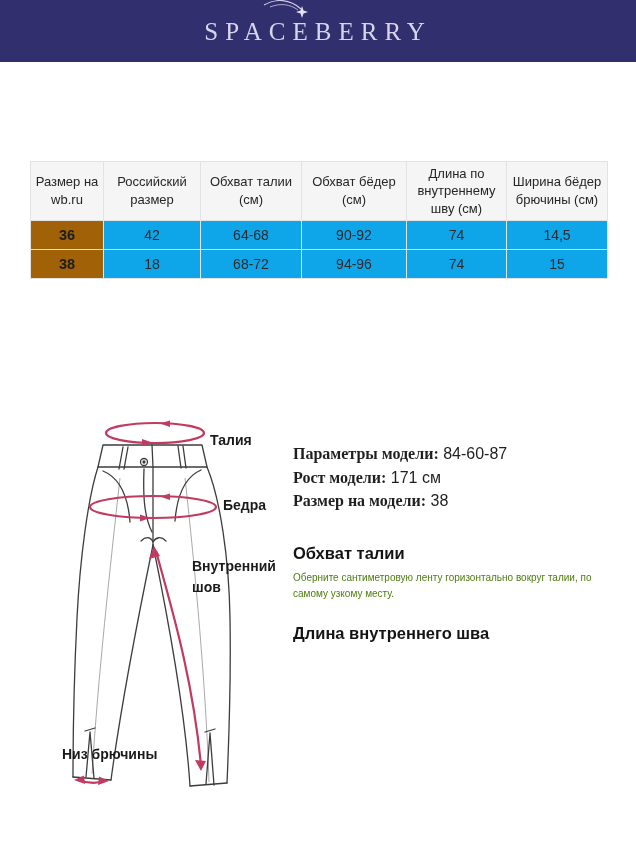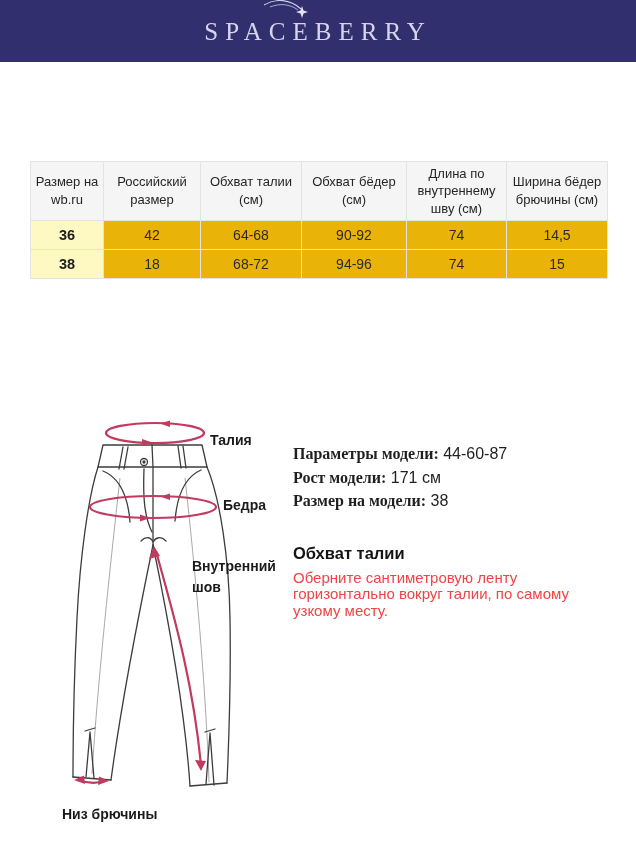--- a/index.html
+++ b/index.html
@@ -23,41 +23,41 @@
     border-collapse:collapse;table-layout:fixed;
   }
   .size-table th,.size-table td{
     border:1px solid #e3e3e3;text-align:center;vertical-align:middle;
   }
   .size-table th{
     background:#f5f5f5;font-weight:400;font-size:13px;color:#262626;
     line-height:1.35;height:54px;padding:2px 4px;
   }
   .size-table td{
-    background:#eab308;font-size:14px;color:#2b2b2b;height:26px;padding:1px 4px;
+    background:#0ea5e9;font-size:14px;color:#2b2b2b;height:26px;padding:1px 4px;
   }
-  .size-table td.rowhead{background:#fef9c3;font-weight:700;font-size:14.5px;color:#1d1d1d;}
+  .size-table td.rowhead{background:#a16207;font-weight:700;font-size:14.5px;color:#1d1d1d;}
   
   .diagram{position:absolute;left:40px;top:418px;width:260px;height:400px;}
   .diag-label{
     position:absolute;font-size:14px;font-weight:700;color:#1a1a1a;line-height:21px;
   }
   .lbl-waist{left:210px;top:430px;}
   .lbl-hips{left:223px;top:495px;}
   .lbl-seam{left:192px;top:556px;width:104px;}
-  .lbl-hem{left:62px;top:804px;}
+  .lbl-hem{left:62px;top:744px;}
   
   .info-col{position:absolute;left:293px;top:442px;width:324px;}
   .model-line{font-size:16px;line-height:23.5px;color:#1f1f1f;}
   .model-line .ml-label{font-weight:700;font-family:Liberation Serif, serif;}
   .model-line .ml-value{font-weight:400;}
   .guide{margin-top:31px;}
   .guide-section{margin-bottom:21px;}
   .guide-title{font-size:16.5px;font-weight:700;color:#141414;margin:0 0 7px 0;}
-  .guide-text{font-size:15px;line-height:16.5px;color:#ef4444;margin:0;}
+  .guide-text{font-size:10px;line-height:16.5px;color:#4d7c0f;margin:0;}
 </style>
 </head>
 <body>
 
 <div class="page">
 
   <div class="banner">
     <div class="logo">
       <span class="comet">
         <svg width="56" height="26" viewBox="0 0 56 26">
@@ -157,34 +157,35 @@
     </svg>
   </div>
   <div class="diag-label lbl-waist">Талия</div>
   <div class="diag-label lbl-hips">Бедра</div>
   <div class="diag-label lbl-seam">Внутренний шов</div>
   <div class="diag-label lbl-hem">Низ брючины</div>
 
   <div class="info-col">
     <div class="model-line">
       <span class="ml-label">Параметры модели:</span>
-      <span class="ml-value">44-60-87</span>
+      <span class="ml-value">84-60-87</span>
     </div>
     <div class="model-line">
       <span class="ml-label">Рост модели:</span>
       <span class="ml-value">171 см</span>
     </div>
     <div class="model-line">
       <span class="ml-label">Размер на модели:</span>
       <span class="ml-value">38</span>
     </div>
 
     <div class="guide">
       <div class="guide-section">
         <p class="guide-title">Обхват талии</p>
         <p class="guide-text">Оберните сантиметровую ленту горизонтально вокруг талии, по самому узкому месту.</p>
       </div>
       <div class="guide-section">
+        <p class="guide-title">Длина внутреннего шва</p>
       </div>
     </div>
   </div>
 
 </div>
 
 </body></html>

